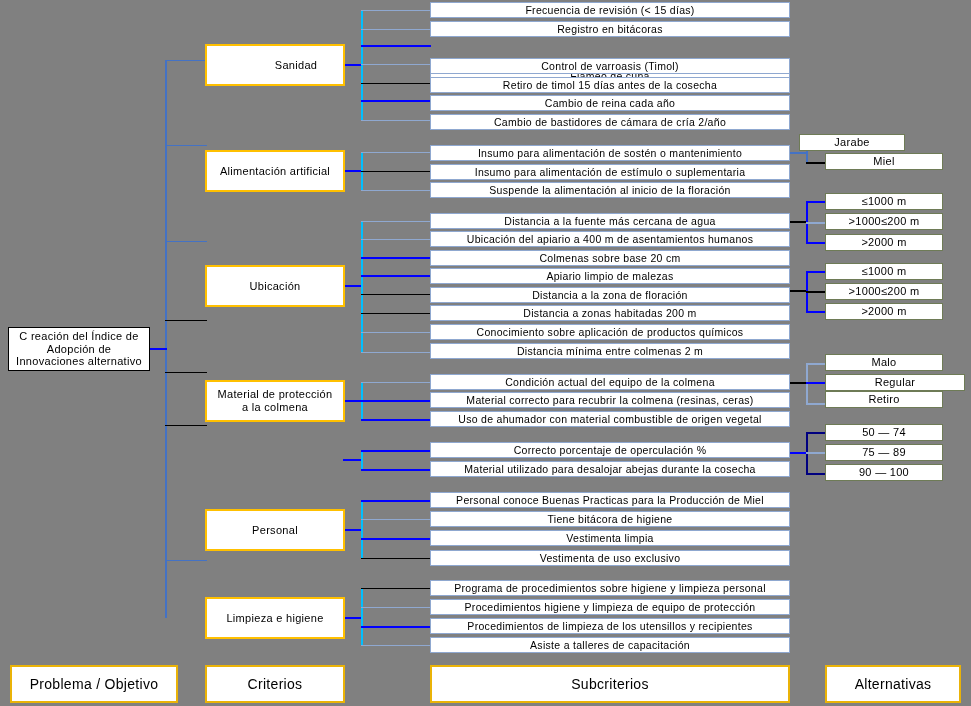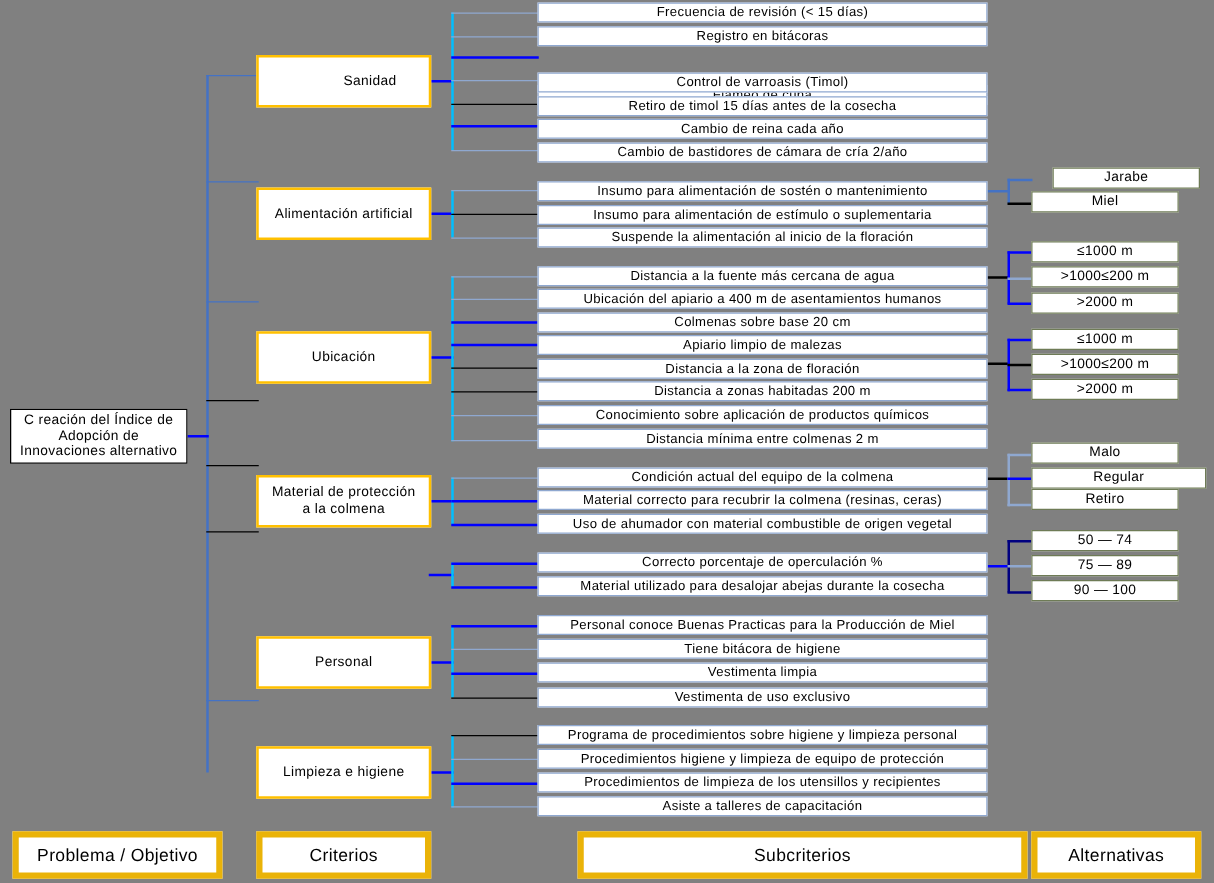--- a/index.html
+++ b/index.html
@@ -46,21 +46,21 @@
     padding: 0 3px;
     white-space: nowrap;
   }
   
   .alt {
     border: 1px solid #6E7B56;
     font-size: 11px;
   }
   
   .legend {
-    border: 5px solid #eab308;
+    border: 2px solid #eab308;
     font-size: 14px;
     background: #ffffff;
   }
   .line {
     position: absolute;
   }
   .vline { width: 2px; }
   .hline { height: 2px; }
   .hline-thin { height: 1px; }
 </style>
@@ -214,37 +214,37 @@
   <div class="box sub" style="left:430px; top:492px; width:360px; height:16px;">Personal conoce Buenas Practicas para la Producción de Miel</div>
   <div class="box sub" style="left:430px; top:511px; width:360px; height:16px;">Tiene bitácora de higiene</div>
   <div class="box sub" style="left:430px; top:530px; width:360px; height:16px;">Vestimenta limpia</div>
   <div class="box sub" style="left:430px; top:550px; width:360px; height:16px;">Vestimenta de uso exclusivo</div>
 
   <div class="box sub" style="left:430px; top:580px; width:360px; height:16px;">Programa de procedimientos sobre higiene y limpieza personal</div>
   <div class="box sub" style="left:430px; top:599px; width:360px; height:16px;">Procedimientos higiene y limpieza de equipo de protección</div>
   <div class="box sub" style="left:430px; top:618px; width:360px; height:16px;">Procedimientos de limpieza de los utensillos y recipientes</div>
   <div class="box sub" style="left:430px; top:637px; width:360px; height:16px;">Asiste a talleres de capacitación</div>
 
-  <div class="box alt" style="left:842px; top:134px; width:118px; height:17px;">Jarabe</div>
+  <div class="box alt" style="left:799px; top:134px; width:106px; height:17px;">Jarabe</div>
   <div class="box alt" style="left:825px; top:153px; width:118px; height:17px;">Miel</div>
 
   <div class="box alt" style="left:825px; top:193px; width:118px; height:17px;">≤1000 m</div>
   <div class="box alt" style="left:825px; top:213px; width:118px; height:17px;">&gt;1000≤200 m</div>
   <div class="box alt" style="left:825px; top:234px; width:118px; height:17px;">&gt;2000 m</div>
 
   <div class="box alt" style="left:825px; top:263px; width:118px; height:17px;">≤1000 m</div>
   <div class="box alt" style="left:825px; top:283px; width:118px; height:17px;">&gt;1000≤200 m</div>
   <div class="box alt" style="left:825px; top:303px; width:118px; height:17px;">&gt;2000 m</div>
 
   <div class="box alt" style="left:825px; top:354px; width:118px; height:17px;">Malo</div>
   <div class="box alt" style="left:825px; top:374px; width:140px; height:17px;">Regular</div>
   <div class="box alt" style="left:825px; top:391px; width:118px; height:17px;">Retiro</div>
 
   <div class="box alt" style="left:825px; top:424px; width:118px; height:17px;">50 — 74</div>
   <div class="box alt" style="left:825px; top:444px; width:118px; height:17px;">75 — 89</div>
   <div class="box alt" style="left:825px; top:464px; width:118px; height:17px;">90 — 100</div>
 
   <div class="box legend" style="left:10px; top:665px; width:168px; height:38px;">Problema / Objetivo</div>
   <div class="box legend" style="left:205px; top:665px; width:140px; height:38px;">Criterios</div>
-  <div class="box legend" style="left:430px; top:665px; width:360px; height:38px;margin-left:32px;">Subcriterios</div>
+  <div class="box legend" style="left:430px; top:665px; width:360px; height:38px;">Subcriterios</div>
   <div class="box legend" style="left:825px; top:665px; width:136px; height:38px;">Alternativas</div>
 
 </div>
 
 </body></html>

